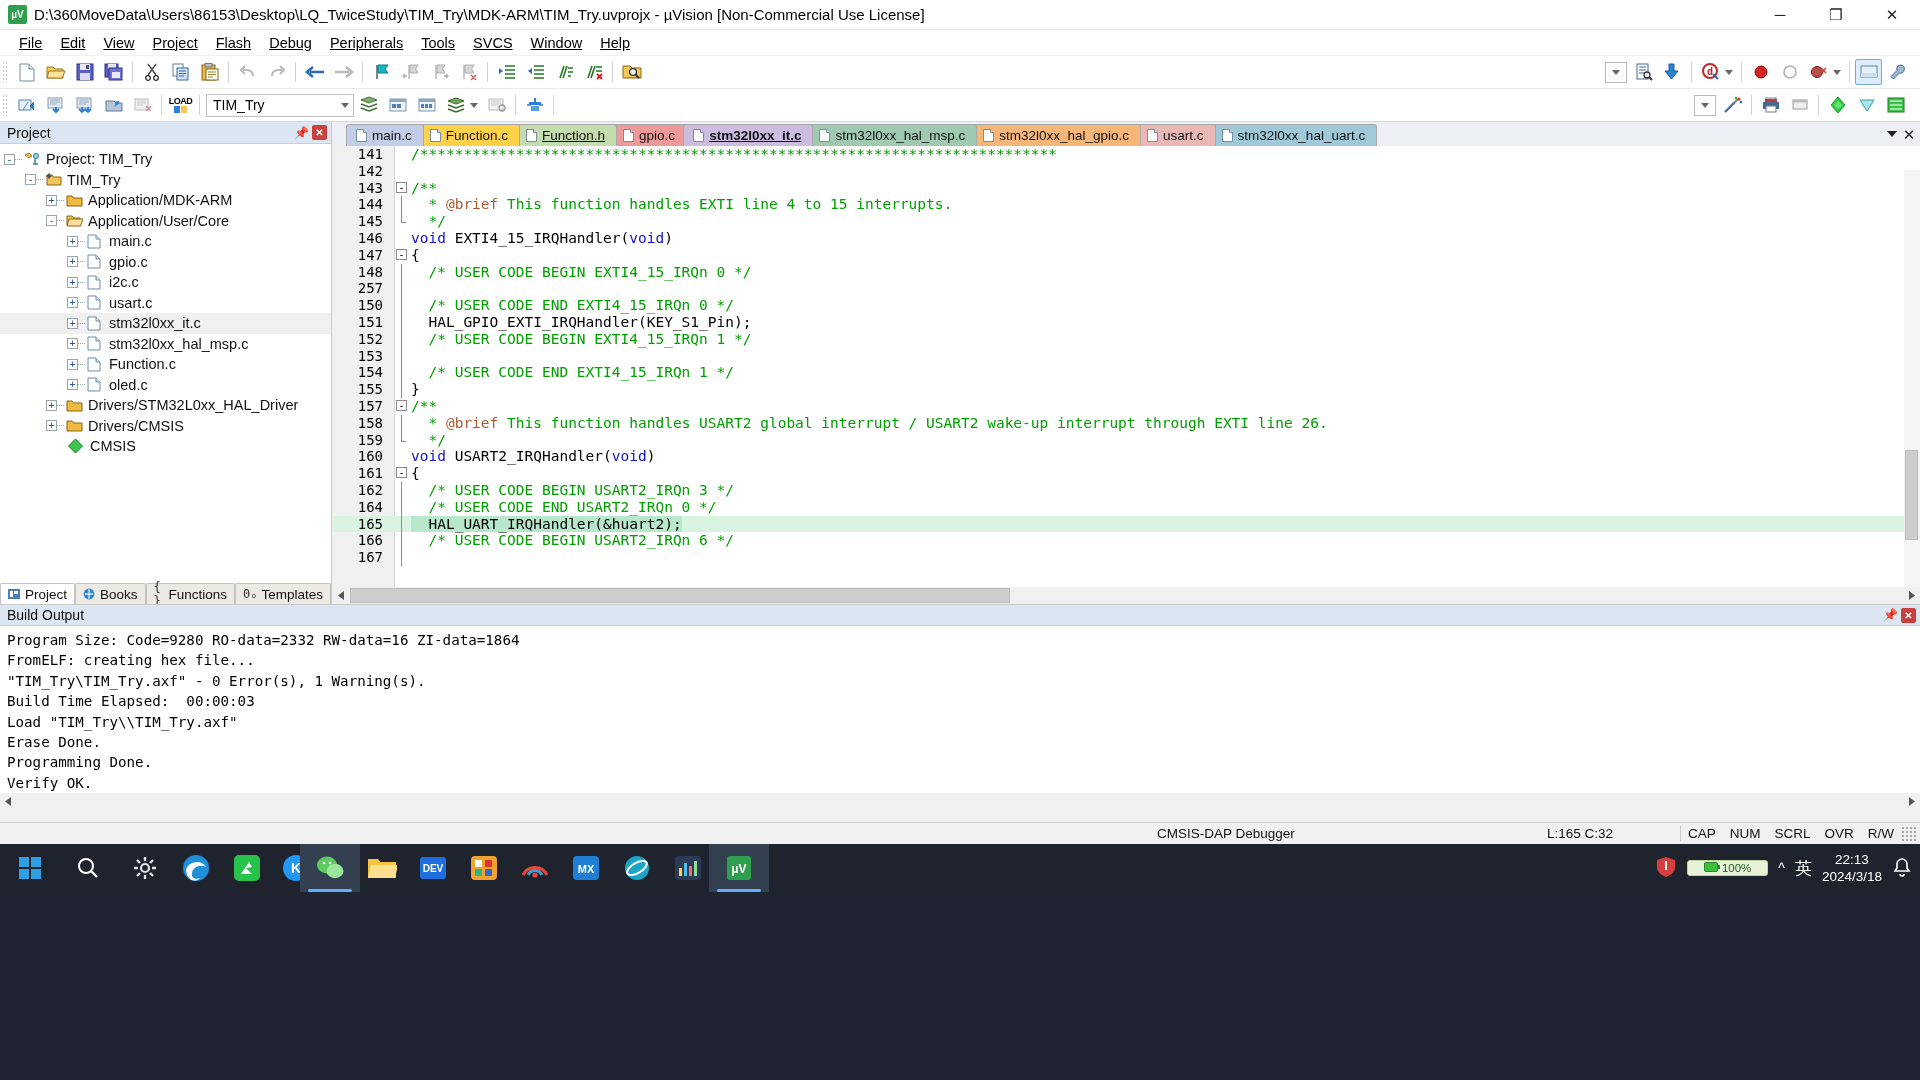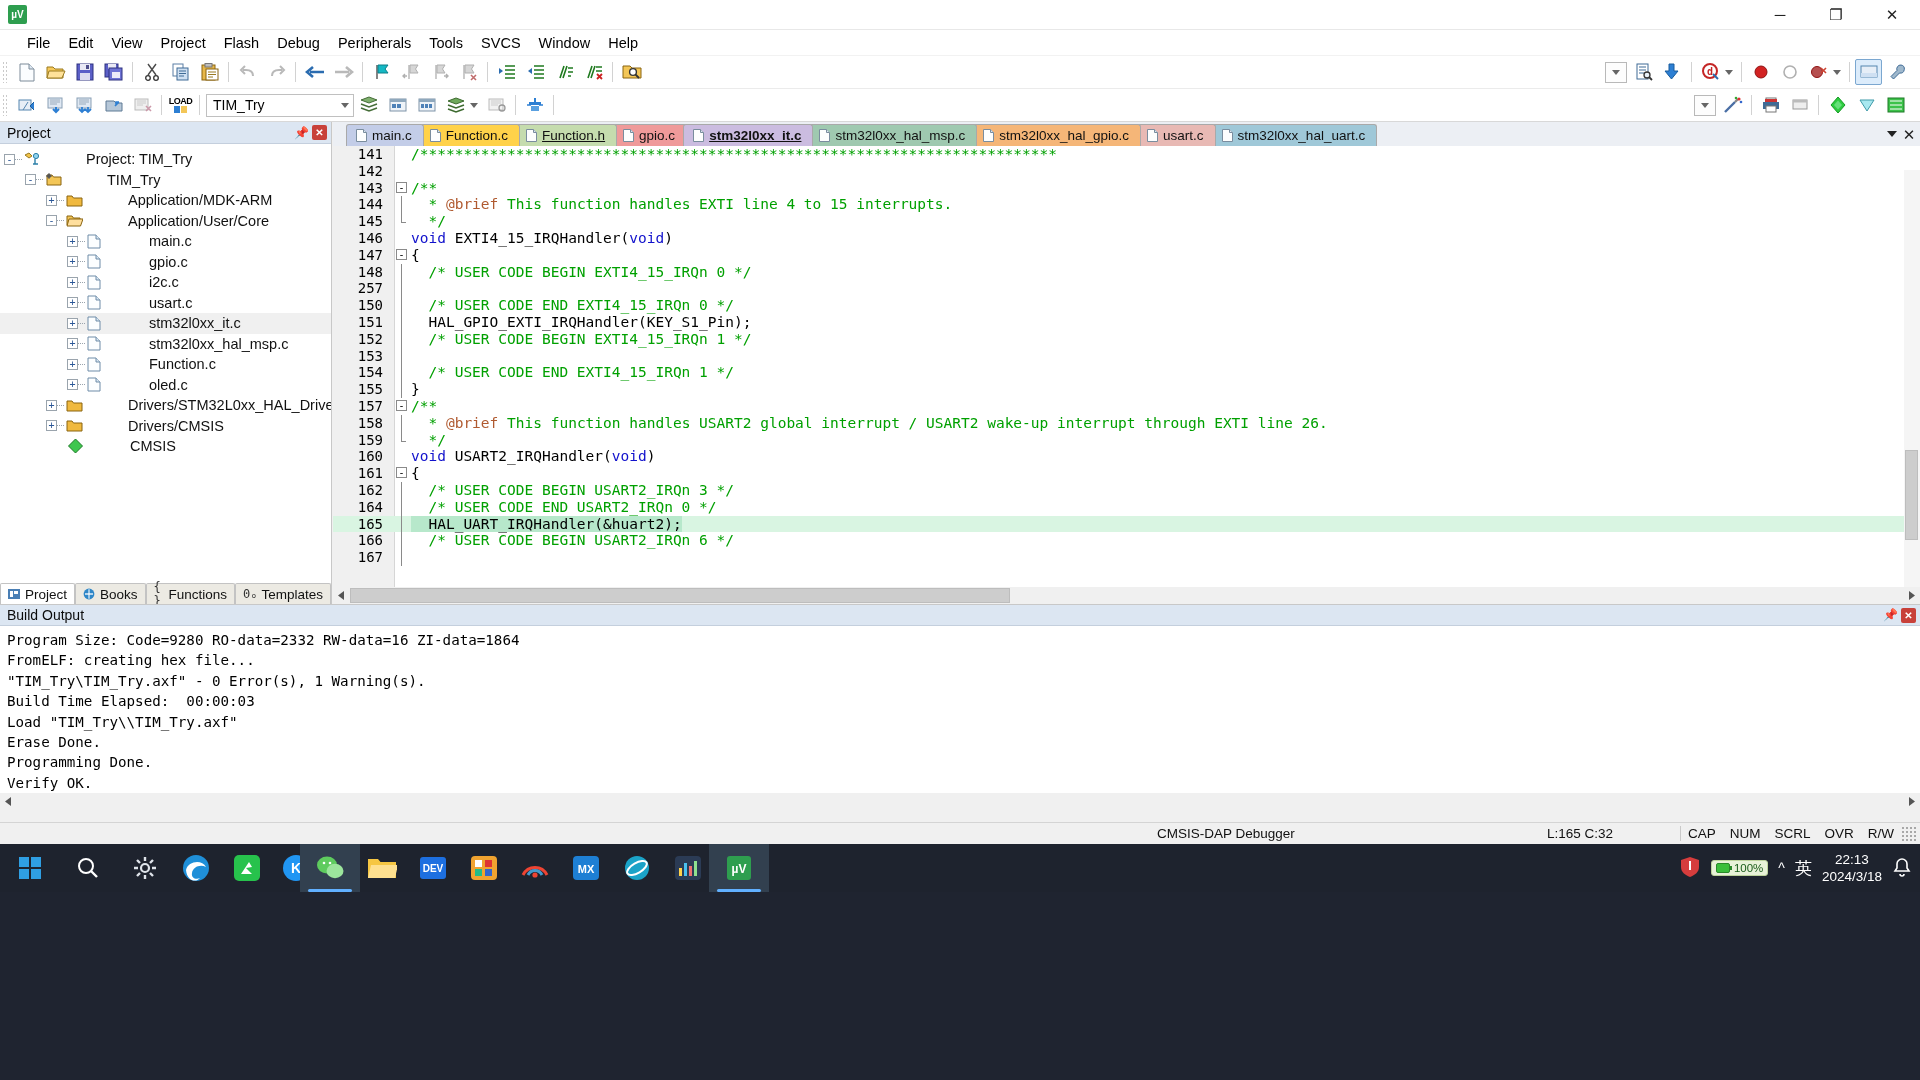--- a/index.html
+++ b/index.html
@@ -29,22 +29,23 @@
   .title-text { font-size:15px; color:#000; white-space:nowrap; }
   .win-btns { margin-left:auto; display:flex; height:30px; }
   .win-btn {
     width:56px; height:30px; display:flex; align-items:center; justify-content:center;
     font-size:15px; color:#222;
   }
 
   
   .menubar {
     position:absolute; left:0; top:30px; width:1920px; height:26px;
-    background:#ffffff; display:flex; align-items:center; padding-left:18px;
+    background:#ffffff; display:flex; align-items:center; padding-left:10px;
     border-bottom:1px solid #f2f2f2;
+    text-decoration:underline;
   }
   .menu-item {
     padding:3px 9px; font-size:14.5px; color:#000; white-space:nowrap; cursor:default;
   }
 
   
   .toolbar {
     position:absolute; left:0; width:1920px; background:#ffffff;
     display:flex; align-items:center; border-bottom:1px solid #ebebeb;
   }
@@ -96,21 +97,21 @@
   .tree { flex:1; overflow:hidden; padding-top:5px; font-size:14.5px; }
   .trow { display:flex; align-items:center; height:20.5px; padding-left:4px; white-space:nowrap; }
   .trow.sel { background:#f0f0f0; }
   .texp {
     width:11px;height:11px;border:1px solid #9aa4ad;background:#fff;
     display:flex;align-items:center;justify-content:center;
     font-size:10px;line-height:9px;color:#2b5797;flex:none; font-family:"DejaVu Sans Mono", monospace;
   }
   .tspacer { flex:none; }
   .tdash { width:7px;height:1px;border-top:1px dotted #9aa4ad; flex:none;}
-  .tlabel { padding-left:5px; color:#111;margin-left:40px; }
+  .tlabel { padding-left:5px; color:#111; }
   .ico { width:17px;height:15px; flex:none; margin-left:2px; }
 
   
   .panel-tabs {
     position:absolute; left:0; top:582px; width:332px; height:22px;
     display:flex; align-items:flex-end; background:#ffffff; border-right:1px solid #c8c8c8;
   }
   .ptab {
     height:21px; display:flex; align-items:center; gap:4px; padding:0 7px;
     font-size:13.5px; color:#111; border:1px solid #c3c3c3; border-bottom:none;
@@ -223,30 +224,31 @@
     position:absolute; top:0; width:60px; height:48px;
     display:flex; align-items:center; justify-content:center;
   }
   .tbi.sel { background:#32404f; }
   .tbi.sel::after { content:""; position:absolute; left:8px; right:8px; bottom:0; height:3px; background:#61b0ff; border-radius:2px;}
   .tray {
     position:absolute; right:0; top:0; height:48px; display:flex; align-items:center; color:#fff;
     font-size:13px; gap:10px; padding-right:8px;
   }
   .clock { display:flex; flex-direction:column; align-items:center; line-height:17px; font-size:13.5px; }
-  .batt { background:#e8f2d8; color:#1a5c1a; border-radius:3px; font-size:11.5px; padding:1px 4px;
-          display:flex; align-items:center; gap:2px; border:1px solid #bcd39c; }
+  .batt { background:#e8f2d8; color:#1a5c1a; border-radius:3px; font-size:11.5px; padding:1px 16px;
+          display:flex; align-items:flex-start; gap:2px; border:1px solid #bcd39c; }
 </style>
 </head>
 <body>
 
 <div id="app">
 
   <div class="titlebar">
     <div class="app-icon">µV</div>
+    <div class="title-text">D:\360MoveData\Users\86153\Desktop\LQ_TwiceStudy\TIM_Try\MDK-ARM\TIM_Try.uvprojx - µVision  [Non-Commercial Use License]</div>
     <div class="win-btns">
       <div class="win-btn">─</div>
       <div class="win-btn">❐</div>
       <div class="win-btn close">✕</div>
     </div>
   </div>
 
   <div class="menubar">
     <div class="menu-item">File</div>
     <div class="menu-item">Edit</div>

